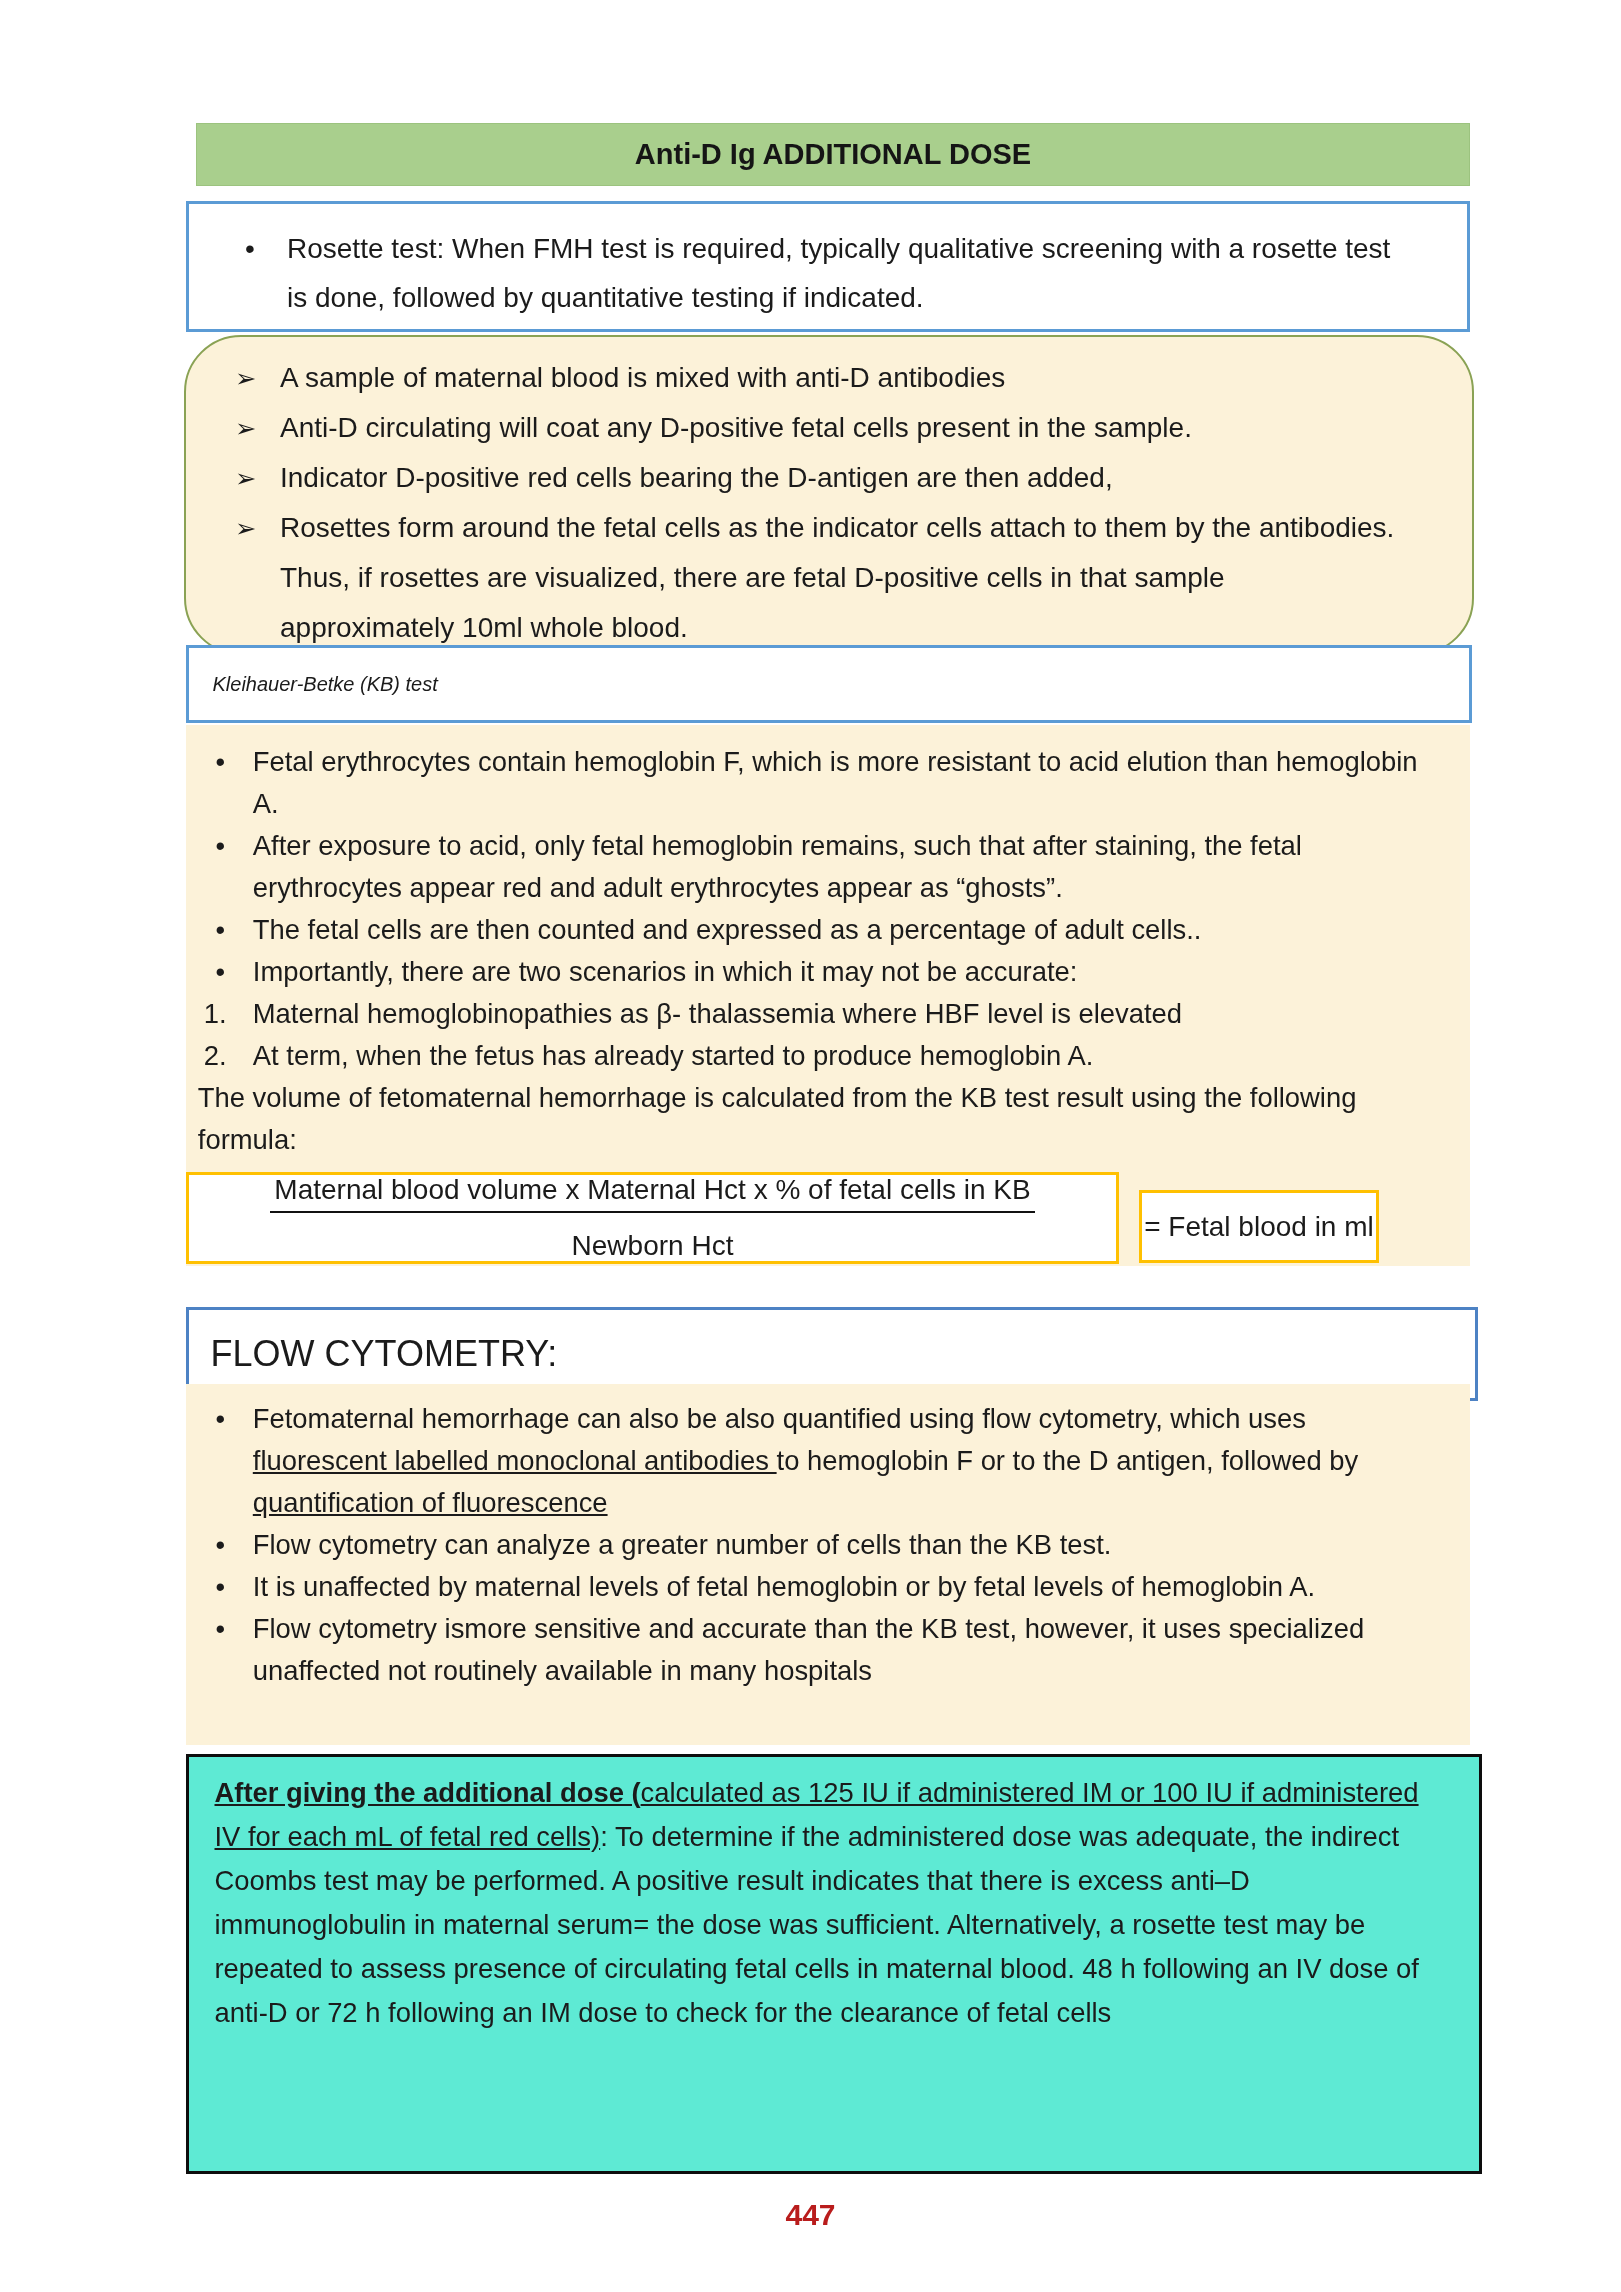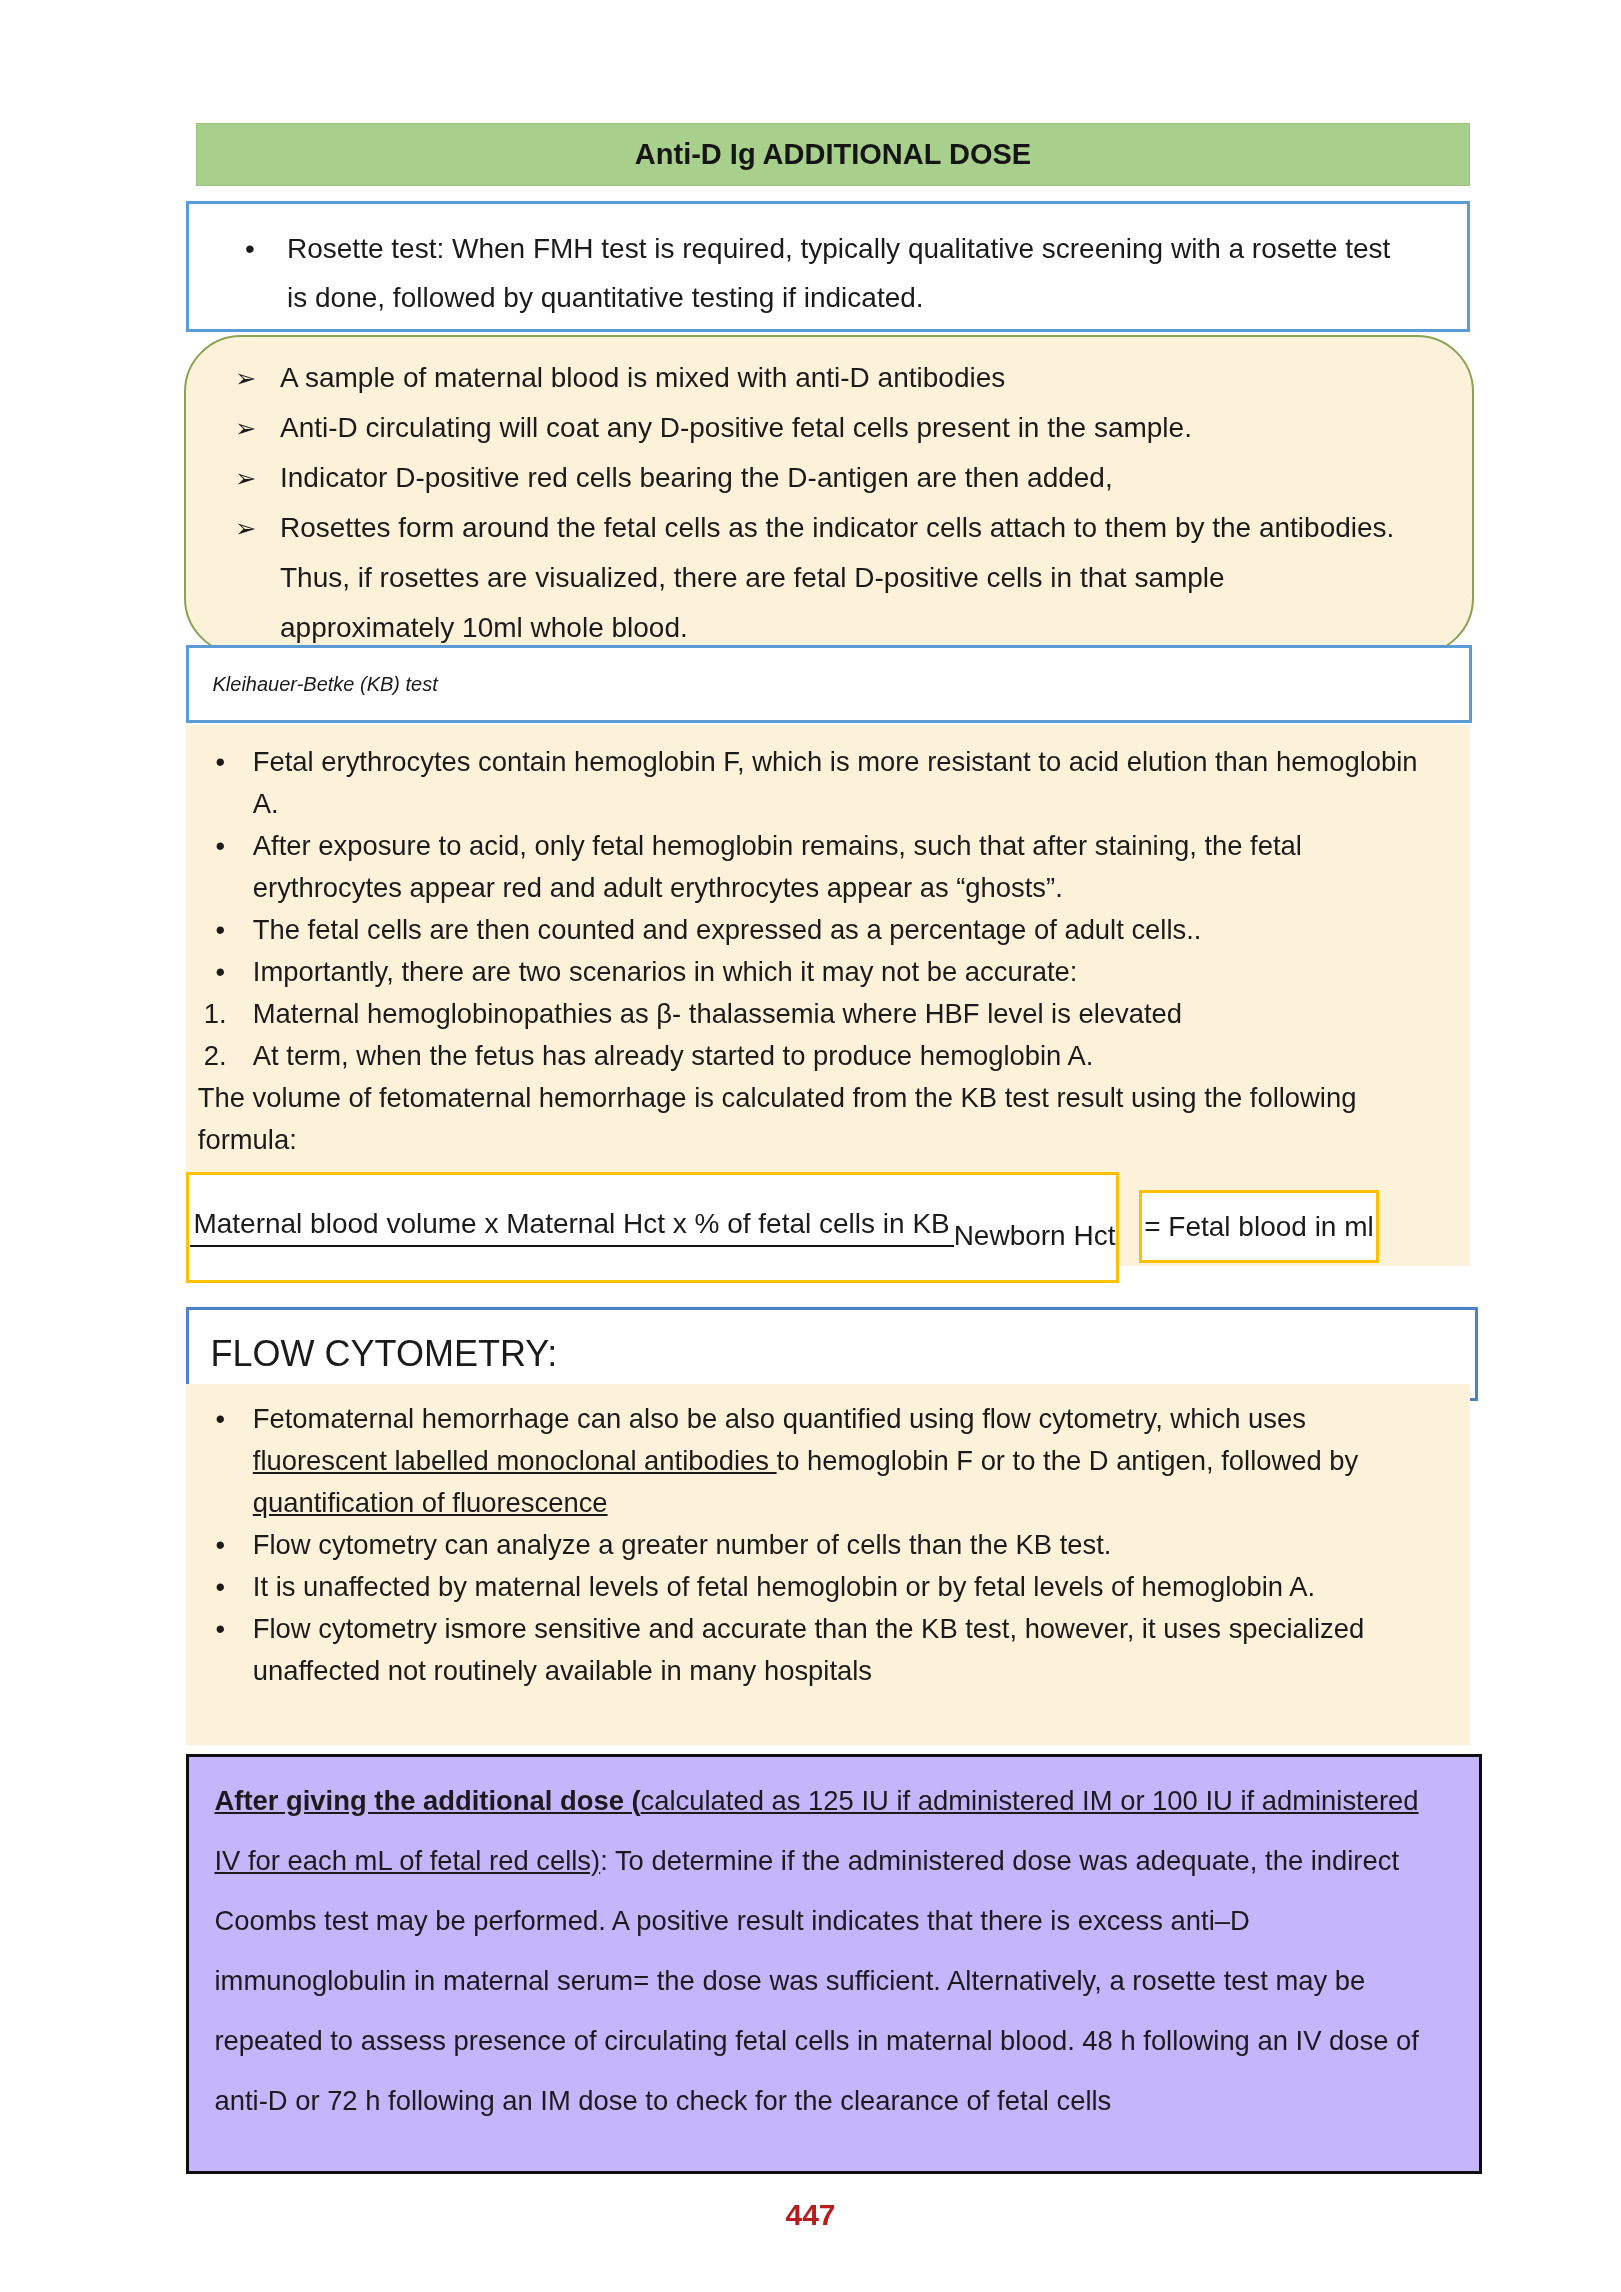--- a/index.html
+++ b/index.html
@@ -42,23 +42,23 @@
   .cream-list { background:#fcf2d9; font-size:27.4px; line-height:42px; }
   .b-kb   { left:186px; top:725px;  width:1284px; height:541px; padding:15.7px 29px 0 11.8px; }
   .b-flow { left:186px; top:1384px; width:1284px; height:361px; padding:13.7px 29px 0 11.8px; }
   .c-bullet { position:relative; padding-left:55px; }
   .c-bullet .bullet { position:absolute; left:17.6px; top:0; }
   .c-num { position:relative; padding-left:55px; }
   .c-num .num { position:absolute; left:5.9px; top:0; }
   .kb-footer { margin:0; }
 
   .f-main {
-    left:186px; top:1172px; width:933px; height:111px;
+    left:186px; top:1172px; width:933px; height:92px;
     border:3.9px solid #ffc000; background:#fff;
-    display:flex; flex-direction:row; align-items:center; justify-content:center;
+    display:flex; flex-direction:column; align-items:center; justify-content:center;
     font-size:28px;
   }
   .f-num { border-bottom:2.9px solid #111; padding:0 3.9px 4.9px; }
   .f-den { padding-top:17px; }
   .f-result {
     left:1139px; top:1190px; width:240px; height:73px;
     border:3.9px solid #ffc000; background:#fff;
     display:flex; align-items:center; justify-content:center; font-size:28px;
   }
 
@@ -66,22 +66,22 @@
     left:186px; top:1307px; width:1292px; height:94px;
     border:3.9px solid #4d82c4; background:#fff;
     display:flex; align-items:center; padding-left:21.6px; font-size:36px;
   }
 
   .u { text-decoration:underline; }
   .bold-u { font-weight:bold; text-decoration:underline; }
 
   .b-after {
     left:186px; top:1754px; width:1296px; min-height:420px;
-    border:3.9px solid #0d0d0d; background:#c4b5fd;
-    padding:13.7px 31px 13.7px 25.5px; font-size:27.4px; line-height:60px;
+    border:3.9px solid #0d0d0d; background:#5eead4;
+    padding:13.7px 31px 13.7px 25.5px; font-size:27.4px; line-height:44px;
   }
 
   .page-num {
     position:absolute; left:0; top:2198px; width:100%;
     text-align:center; font-weight:bold; font-size:30px; color:#b91c1c;
   }
 </style>
 </head>
 <body>
 

